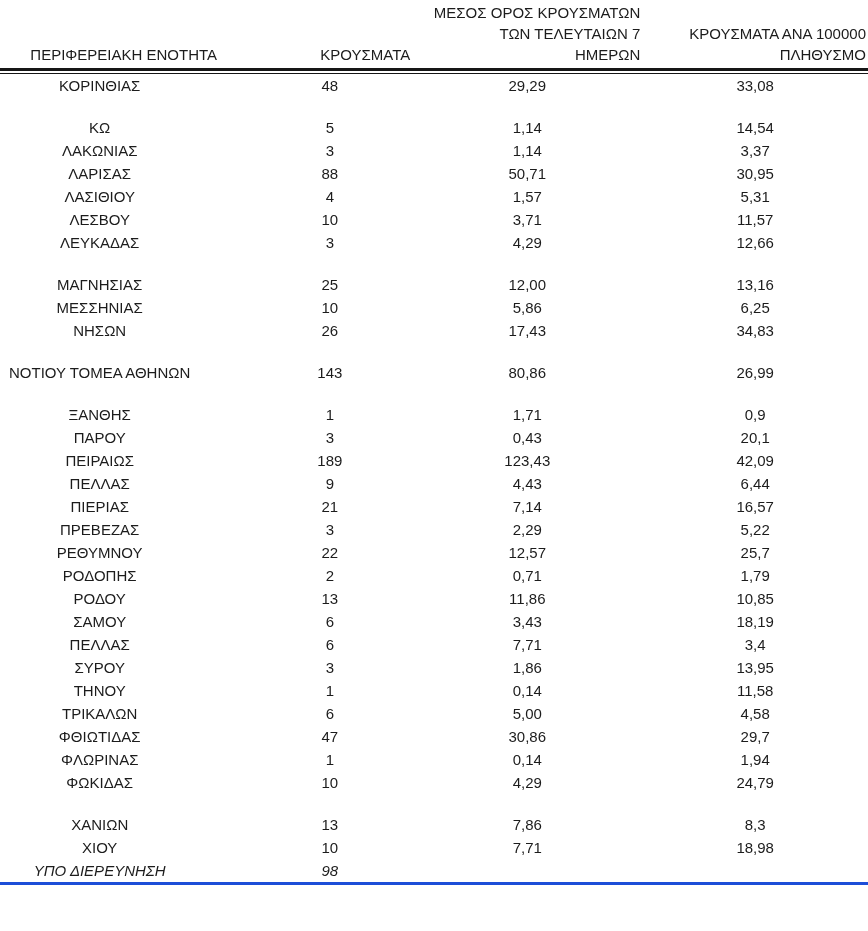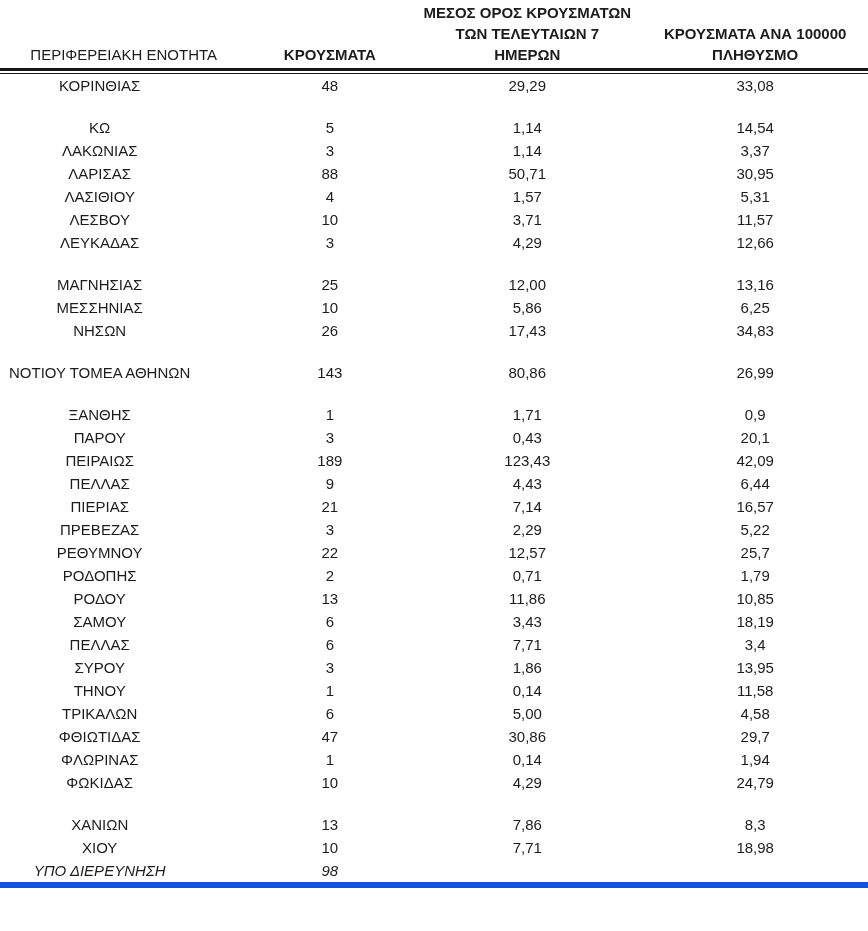--- a/index.html
+++ b/index.html
@@ -29,42 +29,42 @@
   thead th {
     font-weight: normal;
     font-size: 15px;
     line-height: 21px;
     vertical-align: bottom;
     padding: 2px 2px 3px 2px;
     white-space: pre-line;
     border-bottom: 3px solid #161616;
   }
   thead th.h-region { text-align: center; padding-left: 2px; }
-  thead th.h-cases, thead th.h-avg, thead th.h-per100k { text-align: center; font-weight: bold; }
+  thead th.h-cases, thead th.h-avg, thead th.h-per100k { text-align: right; }
 
   thead tr.rule-gap th {
     height: 2px;
     padding: 0;
     border-bottom: 1px solid #161616;
     border-top: none;
   }
 
   tbody td {
     font-size: 15px;
     text-align: center;
     height: 23px;
     padding: 0 2px;
     vertical-align: middle;
     white-space: nowrap;
     overflow: hidden;
   }
   tbody td.cell-region { padding-right: 50px; }
   tbody tr.spacer-row td { height: 19px; }
   tbody tr.italic td { font-style: italic; }
-  tbody tr:last-child td { border-bottom: 6px solid #1d4ed8; }
+  tbody tr:last-child td { border-bottom: 3px solid #1d4ed8; }
 </style>
 </head>
 <body>
 
 <div class="page">
   <table class="cases-table">
     <colgroup>
       <col class="c-region">
       <col class="c-cases">
       <col class="c-avg">

